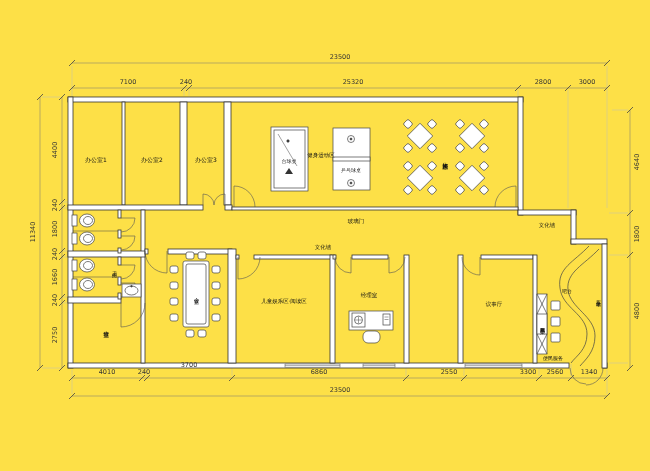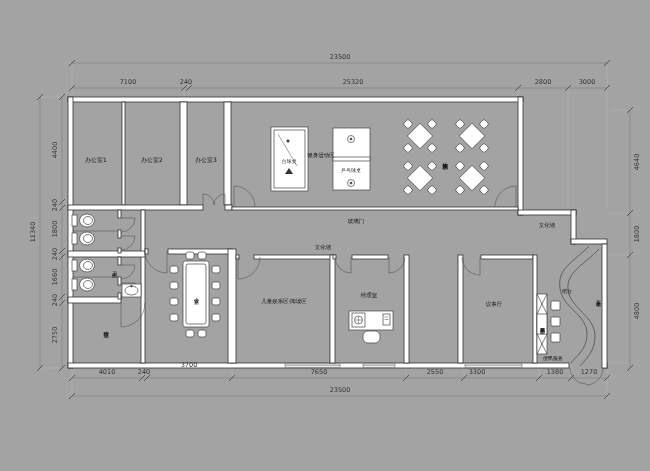--- a/index.html
+++ b/index.html
@@ -1,16 +1,16 @@
 <!DOCTYPE html>
 <html><head>
 <meta charset="utf-8">
 <style>
   html,body{margin:0;padding:0;background:#fff;}
-  .stage{position:relative;width:650px;height:471px;background:#a3a3a3;overflow:hidden;
+  .stage{position:relative;width:650px;height:471px;background:#fde047;overflow:hidden;
          font-family:"DejaVu Sans",sans-serif;}
   .stage svg{position:absolute;left:0;top:0;}
   .lbl{position:absolute;transform:translate(-50%,-50%);font-size:6px;color:#111;
        white-space:nowrap;line-height:1;}
   .s5{font-size:5px;}
   .s55{font-size:5.5px;}
   .v{writing-mode:vertical-rl;text-orientation:upright;letter-spacing:.5px;white-space:nowrap;}
   .dim{position:absolute;transform:translate(-50%,-50%);font-size:6.5px;color:#333;
        white-space:nowrap;line-height:1;}
   .dimv{transform:translate(-50%,-50%) rotate(-90deg);}
@@ -323,25 +323,25 @@
   <span class="dim" style="left:340px;top:57px">23500</span>
   <span class="dim" style="left:128px;top:82px">7100</span>
   <span class="dim" style="left:186px;top:82px">240</span>
   <span class="dim" style="left:353px;top:82px">25320</span>
   <span class="dim" style="left:543px;top:82px">2800</span>
   <span class="dim" style="left:587px;top:82px">3000</span>
 
   <span class="dim" style="left:107px;top:372px">4010</span>
   <span class="dim" style="left:144px;top:372px">240</span>
   <span class="dim" style="left:189px;top:365px">3700</span>
-  <span class="dim" style="left:319px;top:372px">7650</span>
-  <span class="dim" style="left:435px;top:372px">2550</span>
-  <span class="dim" style="left:477px;top:372px">3300</span>
-  <span class="dim" style="left:555px;top:372px">1380</span>
-  <span class="dim" style="left:589px;top:372px">1270</span>
+  <span class="dim" style="left:319px;top:372px">6860</span>
+  <span class="dim" style="left:449px;top:372px">2550</span>
+  <span class="dim" style="left:528px;top:372px">3300</span>
+  <span class="dim" style="left:555px;top:372px">2560</span>
+  <span class="dim" style="left:589px;top:372px">1340</span>
   <span class="dim" style="left:340px;top:390px">23500</span>
 
   <span class="dim dimv" style="left:33px;top:232px">11340</span>
   <span class="dim dimv" style="left:55px;top:150px">4400</span>
   <span class="dim dimv" style="left:55px;top:205px">240</span>
   <span class="dim dimv" style="left:55px;top:229px">1800</span>
   <span class="dim dimv" style="left:55px;top:254px">240</span>
   <span class="dim dimv" style="left:55px;top:277px">1660</span>
   <span class="dim dimv" style="left:55px;top:300px">240</span>
   <span class="dim dimv" style="left:55px;top:335px">2750</span>

